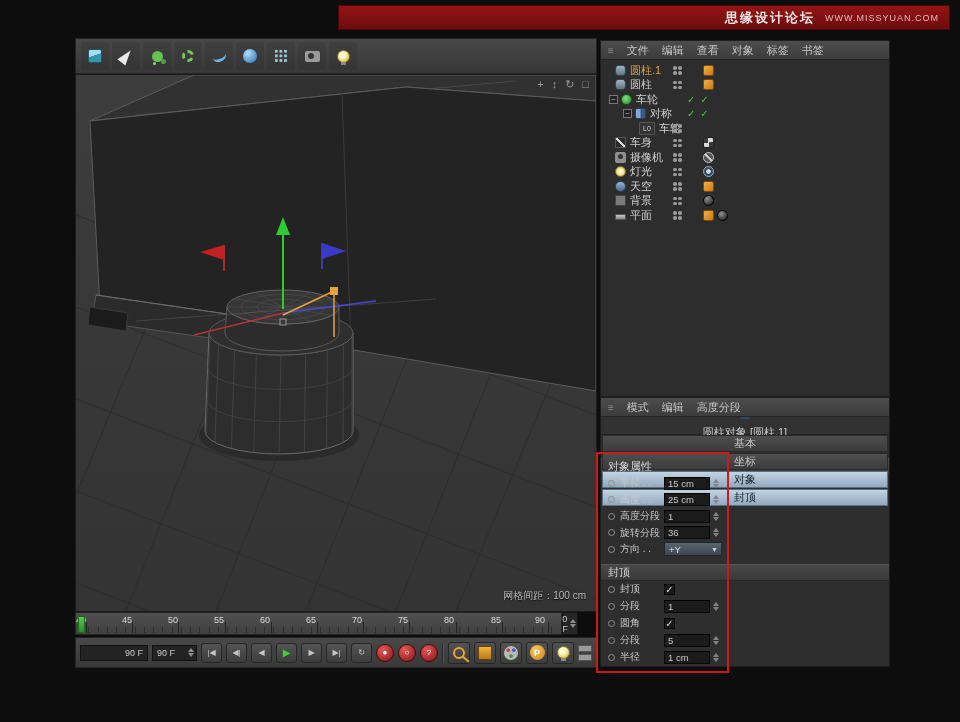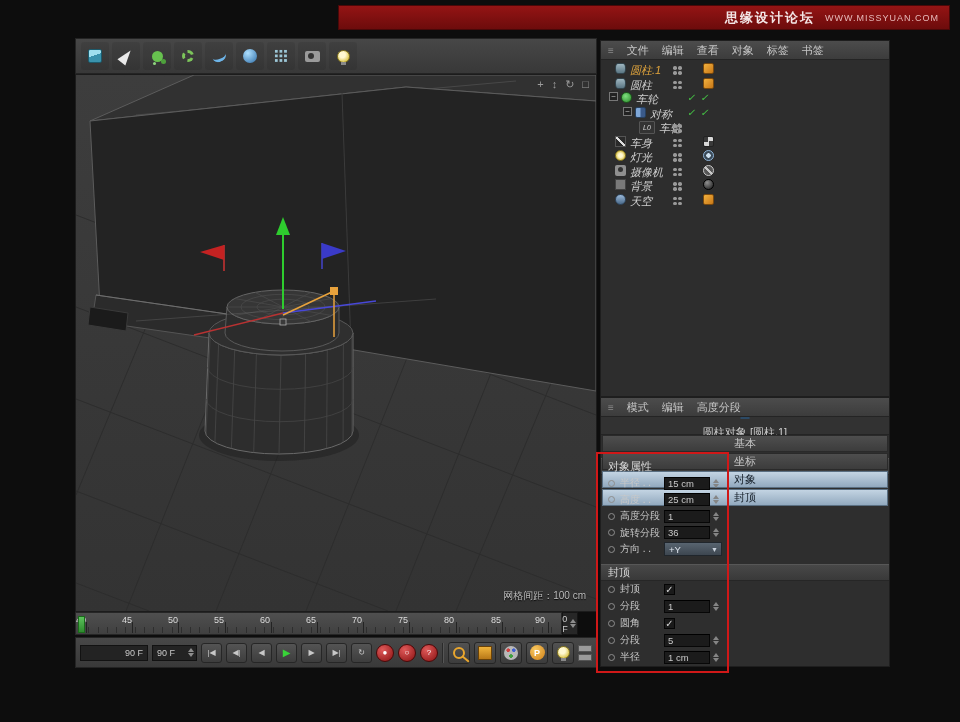--- a/index.html
+++ b/index.html
@@ -106,22 +106,22 @@
   .ig-stack { display:flex; flex-direction:column; gap:2px; }
   .ig-stack i { width:12px; height:5px; background:#9a9a9a; border:1px solid #555; display:block; }
 
   
   .om-panel { position:absolute; left:600px; top:40px; width:290px; height:357px;
               background:#2d2d2d; border:1px solid #1e1e1e; box-sizing:border-box; }
   .panel-menu { height:18px; background:linear-gradient(#4c4c4c,#3c3c3c); border-bottom:1px solid #242424;
                 display:flex; align-items:center; gap:13px; padding:0 7px; color:#c6c6c6; font-size:11px; }
   .panel-menu .grip { color:#8a8a8a; font-size:10px; }
   .om-rows { padding-top:3px; }
-  .om-row { height:14.5px; display:flex; align-items:flex-start; font-size:11px; color:#cfcfcf;
-            padding-left:8px; position:relative;font-style:italic; }
+  .om-row { height:14.5px; display:flex; align-items:center; font-size:11px; color:#cfcfcf;
+            padding-left:8px; position:relative; }
   .om-row .lbl { margin-left:4px; white-space:nowrap; }
   .om-row.sel .lbl { color:#e0a43c; }
   .exp { width:9px; height:9px; border:1px solid #777; background:#222; color:#bbb; font-size:8px;
          line-height:7px; text-align:center; margin-right:3px; box-sizing:border-box; flex:none; }
   .oi { width:11px; height:11px; flex:none; box-sizing:border-box; }
   .oi-cyl { background:linear-gradient(#9fb6c0,#5b7683); border:1px solid #33454e; border-radius:3px/5px; }
   .oi-wheel { border-radius:50%; background:radial-gradient(circle at 40% 35%,#7fe07f,#2a8a2a); border:1px solid #1c5c1c; }
   .oi-sym { background:linear-gradient(90deg,#7fa7d8 0 45%,#3a5a8a 55%); border:1px solid #27405f; border-radius:2px; }
   .oi-l0 { width:14px; height:11px; background:#333; border:1px solid #555; color:#d8d8d8; font-size:7px;
            display:flex; align-items:center; justify-content:center; border-radius:1px; }
@@ -472,70 +472,84 @@
             <i></i>
             <i></i>
             <i></i>
             <i></i>
           </span>
         <span class="tags">
             <span class="tag tag-checker"></span>
           </span>
       </div>
       <div class="om-row" style="padding-left:14px">
+        <span class="oi oi-cam"></span>
+        <span class="lbl">摄像机</span>
+        <span class="dots">
+            <i></i>
+            <i></i>
+            <i></i>
+            <i></i>
+          </span>
+        <span class="tags">
+            <span class="tag tag-protect"></span>
+          </span>
+      </div>
+      <div class="om-row" style="padding-left:14px">
         <span class="oi oi-light"></span>
         <span class="lbl">灯光</span>
         <span class="dots">
             <i></i>
             <i></i>
             <i></i>
             <i></i>
           </span>
         <span class="tags">
             <span class="tag tag-target"></span>
           </span>
       </div>
       <div class="om-row" style="padding-left:14px">
-        <span class="oi oi-cam"></span>
-        <span class="lbl">摄像机</span>
-        <span class="dots">
-            <i></i>
-            <i></i>
-            <i></i>
-            <i></i>
-          </span>
-        <span class="tags">
-            <span class="tag tag-protect"></span>
+        <span class="oi oi-sky"></span>
+        <span class="lbl">天空</span>
+        <span class="dots">
+            <i></i>
+            <i></i>
+            <i></i>
+            <i></i>
+          </span>
+        <span class="tags">
+            <span class="tag tag-phong"></span>
           </span>
       </div>
       <div class="om-row" style="padding-left:14px">
         <span class="oi oi-bg"></span>
         <span class="lbl">背景</span>
         <span class="dots">
             <i></i>
             <i></i>
             <i></i>
             <i></i>
           </span>
         <span class="tags">
             <span class="tag tag-sphere"></span>
           </span>
       </div>
       <div class="om-row" style="padding-left:14px">
-        <span class="oi oi-sky"></span>
-        <span class="lbl">天空</span>
-        <span class="dots">
-            <i></i>
-            <i></i>
-            <i></i>
-            <i></i>
-          </span>
-        <span class="tags">
-            <span class="tag tag-phong"></span>
-          </span>
+        <span class="oi oi-plane"></span>
+        <span class="lbl">平面</span>
+        <span class="dots">
+            <i></i>
+            <i></i>
+            <i></i>
+            <i></i>
+          </span>
+        <span class="tags">
+          <span class="tag tag-phong"></span>
+          <span class="tag tag-sphere"></span>
+        </span>
       </div>
     </div>
   </div>
 
   <div class="attr-panel">
     <div class="panel-menu">
       <span class="grip">≡</span>
       <span>模式</span>
       <span>编辑</span>
       <span>高度分段</span>

